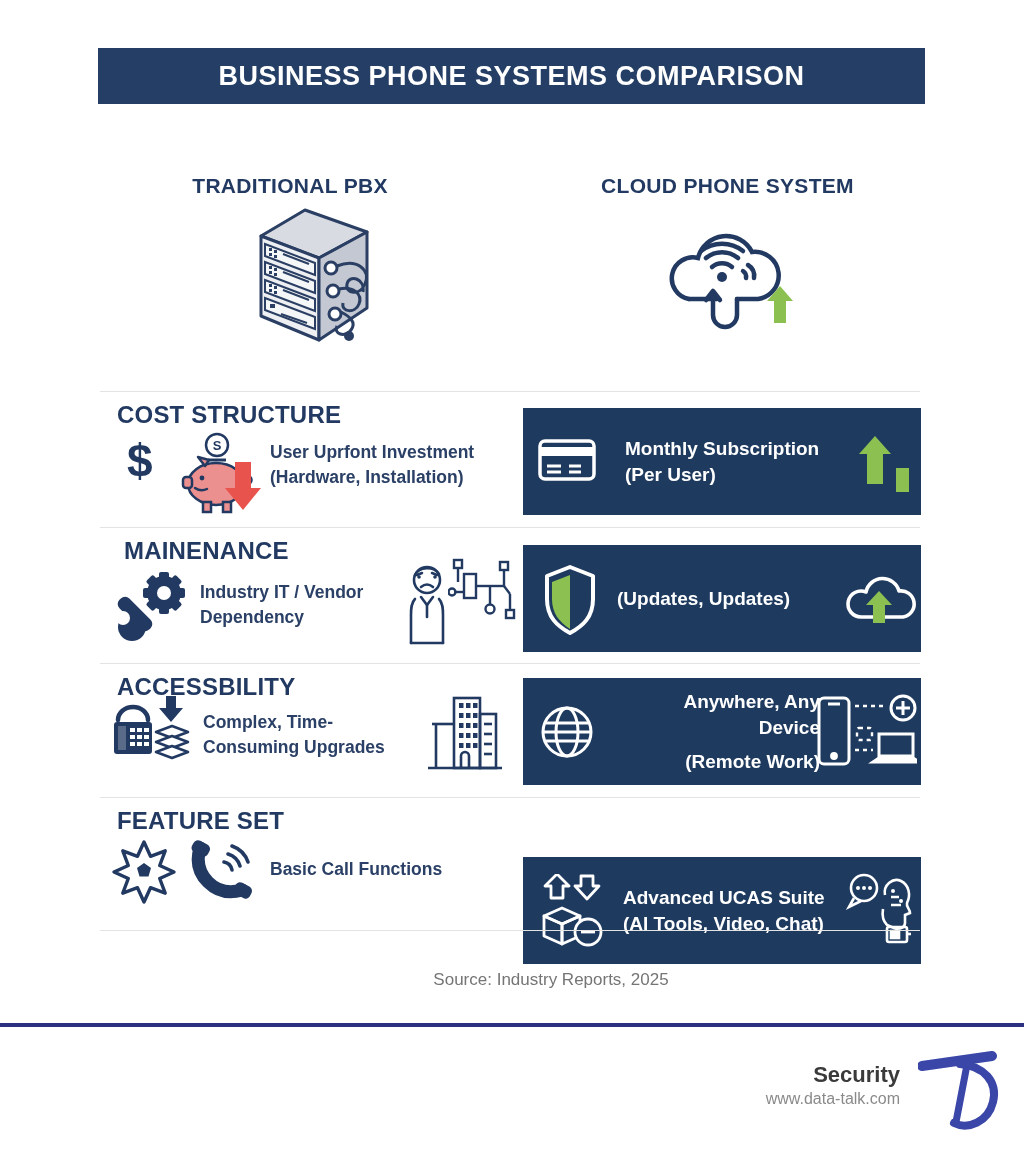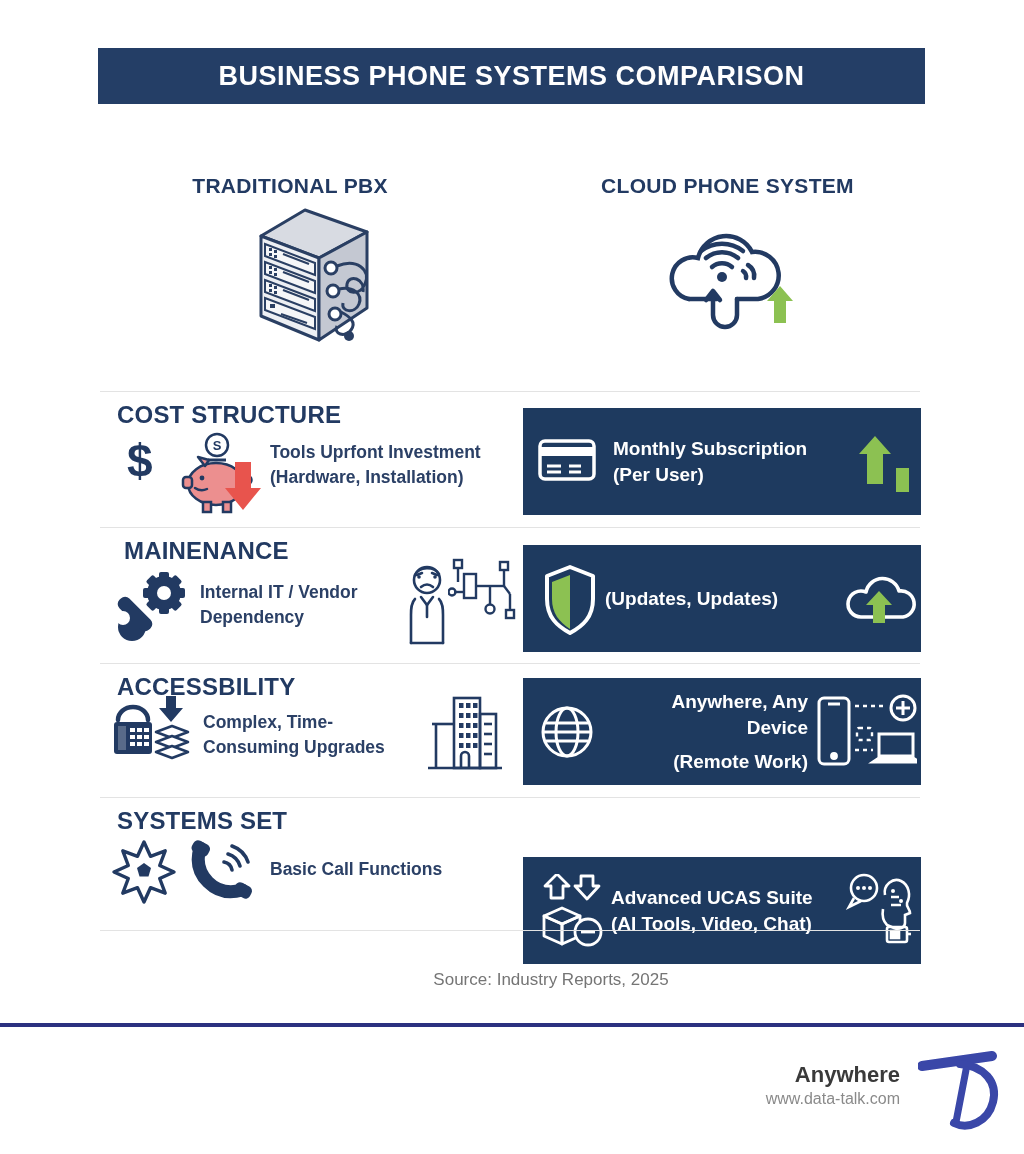--- a/index.html
+++ b/index.html
@@ -22,21 +22,21 @@
 
   
   .row-heading{font-size:24px;font-weight:bold;color:#223A62;letter-spacing:.2px;}
 
   
   .left-text{font-size:17.5px;font-weight:bold;color:#2B4066;line-height:25px;}
 
   
   .nbox{left:523px;width:398px;height:107px;background:#1E3A5F;}
   .nbox-text{position:absolute;top:0;bottom:0;display:flex;flex-direction:column;
-             justify-content:center;color:#ffffff;font-weight:bold;font-size:19px;line-height:26px;}
+             justify-content:center;color:#ffffff;font-weight:bold;font-size:19px;line-height:26px;margin-left:12px;}
 
   .dollar{font-size:46px;font-weight:bold;color:#223A62;}
 
   
   .source{left:0;width:1024px;text-align:center;font-size:17px;color:#757575;}
   .footer-rule{left:0;top:1023px;width:1024px;height:4px;background:#2B3180;}
   .footer-block{top:1062px;right:124px;text-align:right;}
   .brand{font-size:22px;font-weight:bold;color:#3A3A3A;}
   .website{font-size:16px;color:#8A8A8A;margin-top:2px;}
 </style>
@@ -141,21 +141,21 @@
     </svg>
   </span>
 
   <span class="abs" style="left:224px;top:462px;">
     <svg width="38" height="50" viewBox="0 0 38 50">
       <polygon points="11,0 27,0 27,26 37,26 19,48 1,26 11,26" fill="#E8544D"></polygon>
     </svg>
   </span>
 
   <div class="abs left-text" style="left:270px;top:440px;">
-    <div>Tools Uprfont Investment</div>
+    <div>User Uprfont Investment</div>
     <div>(Hardware, Installation)</div>
   </div>
 
   <div class="abs nbox" style="top:408px;">
     <span class="abs" style="left:15px;top:29px;">
       <svg width="58" height="46" viewBox="0 0 58 46">
         <rect x="2" y="4" width="54" height="38" rx="5" fill="none" stroke="#ffffff" stroke-width="3.5"></rect>
         <rect x="2" y="10" width="54" height="9" fill="#ffffff"></rect>
         <g stroke="#ffffff" stroke-width="3">
           <line x1="9" y1="29" x2="23" y2="29"></line>
@@ -194,21 +194,21 @@
           <rect x="-21" y="-5" width="42" height="10" rx="2" transform="rotate(90)"></rect>
           <rect x="-21" y="-5" width="42" height="10" rx="2" transform="rotate(135)"></rect>
           <circle cx="0" cy="0" r="17"></circle>
         </g>
       </g>
       <circle cx="54" cy="28" r="7" fill="#ffffff"></circle>
     </svg>
   </span>
 
   <div class="abs left-text" style="left:200px;top:580px;">
-    <div>Internal IT / Vendor</div>
+    <div>Industry IT / Vendor</div>
     <div>Dependency</div>
   </div>
 
   <span class="abs" style="left:403px;top:563px;">
     <svg width="48" height="90" viewBox="0 0 48 90">
       <g stroke="#223A62" stroke-width="2.6" fill="none" stroke-linecap="round">
         <circle cx="24" cy="17" r="13"></circle>
         <path d="M12,12 a13,10 0 0 1 24,-1"></path>
         <path d="M18,24 q6,-5 12,0"></path>
         <path d="M14,12 l5,-2 M29,10 l5,2"></path>
@@ -358,21 +358,21 @@
         <g stroke="#ffffff" stroke-width="2.4" fill="none" stroke-dasharray="4 4">
           <line x1="38" y1="14" x2="68" y2="14"></line>
           <rect x="40" y="36" width="15" height="12" rx="2"></rect>
           <line x1="38" y1="58" x2="56" y2="58"></line>
         </g>
       </svg>
     </span>
   </div>
 
   <div class="abs divider" style="top:797px;"></div>
-  <div class="abs row-heading" style="left:117px;top:807px;">SYSTEMS SET</div>
+  <div class="abs row-heading" style="left:117px;top:807px;">FEATURE SET</div>
 
   <span class="abs" style="left:110px;top:838px;">
     <svg width="68" height="68" viewBox="0 0 68 68">
       <polygon points="64,34 49.7,40.5 55.2,55.2 40.5,49.7 34,64 27.5,49.7 12.8,55.2 18.3,40.5 4,34 18.3,27.5 12.8,12.8 27.5,18.3 34,4 40.5,18.3 55.2,12.8 49.7,27.5" fill="none" stroke="#223A62" stroke-width="3.4" stroke-linejoin="round" transform="translate(0,0)"></polygon>
       <polygon points="34,25 41,30 38.5,38.5 29.5,38.5 27,30" fill="#223A62"></polygon>
     </svg>
   </span>
 
   <span class="abs" style="left:190px;top:840px;">
     <svg width="64" height="62" viewBox="0 0 64 62">
@@ -428,21 +428,21 @@
       </svg>
     </span>
   </div>
 
   <div class="abs divider" style="top:930px;"></div>
 
   <div class="abs source" style="top:970px;padding-left:39px;">Source: Industry Reports, 2025</div>
 
   <div class="abs footer-rule"></div>
   <div class="abs footer-block">
-    <div class="brand">Anywhere</div>
+    <div class="brand">Security</div>
     <div class="website">www.data-talk.com</div>
   </div>
   <span class="abs" style="left:918px;top:1044px;">
     <svg width="92" height="92" viewBox="0 0 92 92">
       <g stroke="#3A47A8" fill="none" stroke-linecap="round">
         <path d="M4,22 L74,12" stroke-width="10"></path>
         <path d="M42,20 C66,22 80,38 75,58 C70,78 50,86 36,79" stroke-width="8"></path>
         <path d="M48,26 L38,78" stroke-width="7"></path>
       </g>
     </svg>

